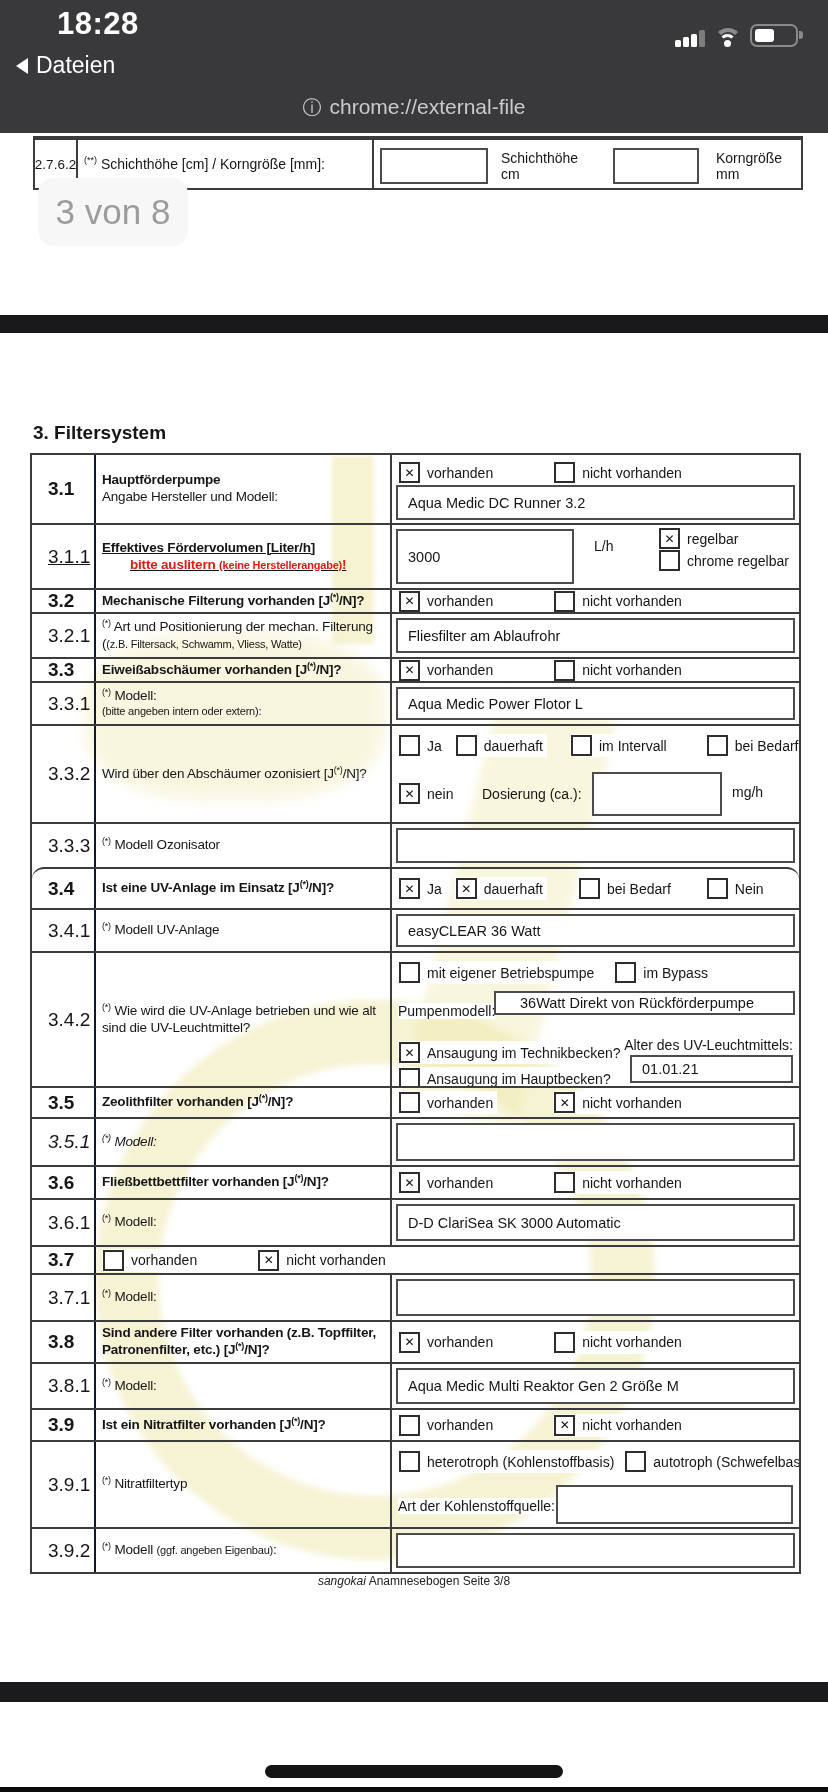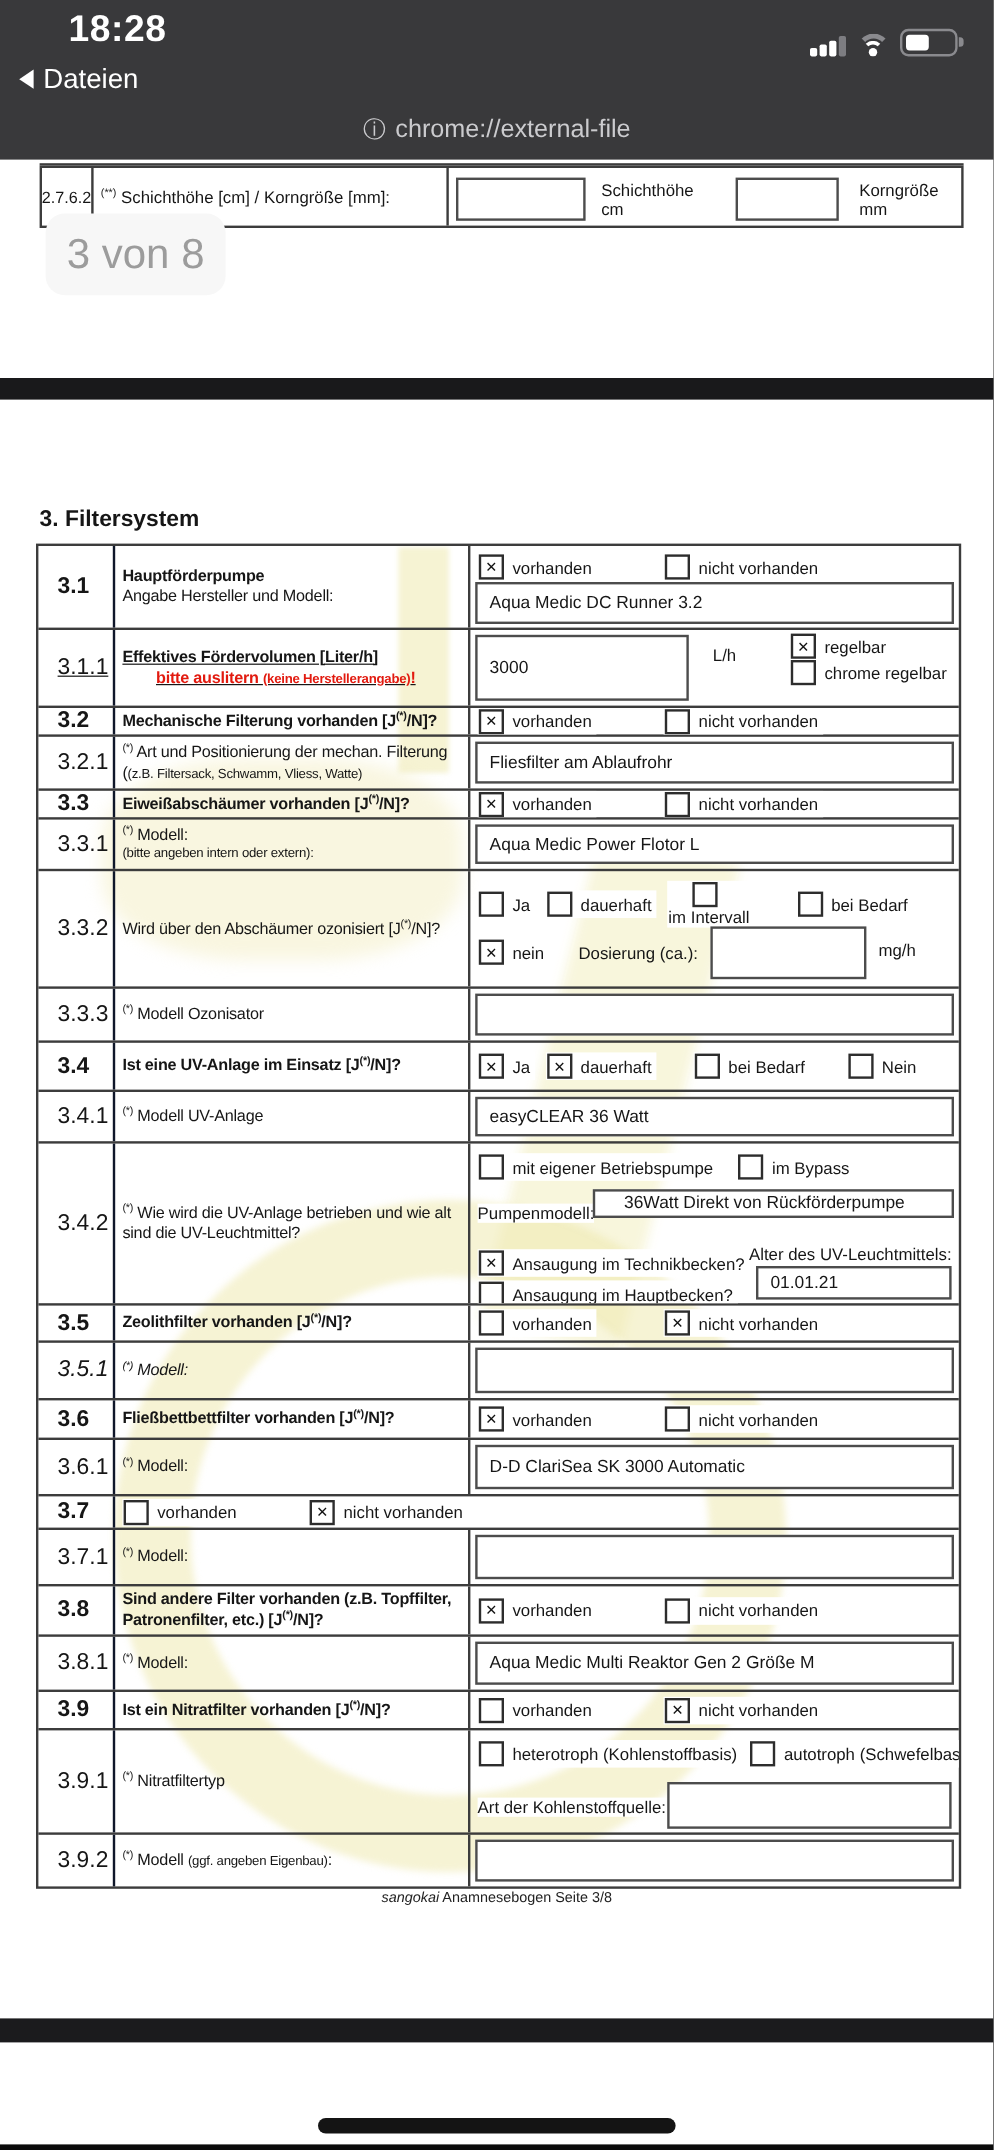--- a/index.html
+++ b/index.html
@@ -264,21 +264,21 @@
       <div class="cr">
         <div class="optline" style="left:6px;top:8px;gap:9px;">
           <span class="opt">
               <span class="cb"></span>
               <span>Ja</span>
             </span>
           <span class="opt">
               <span class="cb"></span>
               <span>dauerhaft</span>
             </span>
-          <span class="opt" style="flex-direction:column;">
+          <span class="opt" style="margin-left:14px;">
               <span class="cb"></span>
               <span>im Intervall</span>
             </span>
           <span class="opt" style="margin-left:26px;">
               <span class="cb"></span>
               <span>bei Bedarf</span>
             </span>
         </div>
         <div class="optline" style="left:6px;top:56px;">
           <span class="opt">
@@ -295,21 +295,21 @@
     <div class="trow" style="height:45px;">
       <div class="cn">3.3.3</div>
       <div class="cl">
         <div><sup>(*)</sup><span> Modell Ozonisator</span></div>
       </div>
       <div class="cr">
         <div class="ibox full"></div>
       </div>
     </div>
 
-    <div class="trow" style="height:41px;">
+    <div class="trow" style="height:41px;border-radius:12px;">
       <div class="cn b">3.4</div>
       <div class="cl">
         <div class="bold"><span>Ist eine UV-Anlage im Einsatz [J</span><sup>(*)</sup><span>/N]?</span></div>
       </div>
       <div class="cr vcent" style="gap:9px;">
         <span class="opt">
             <span class="cb checked"></span>
             <span>Ja</span>
           </span>
         <span class="opt">

